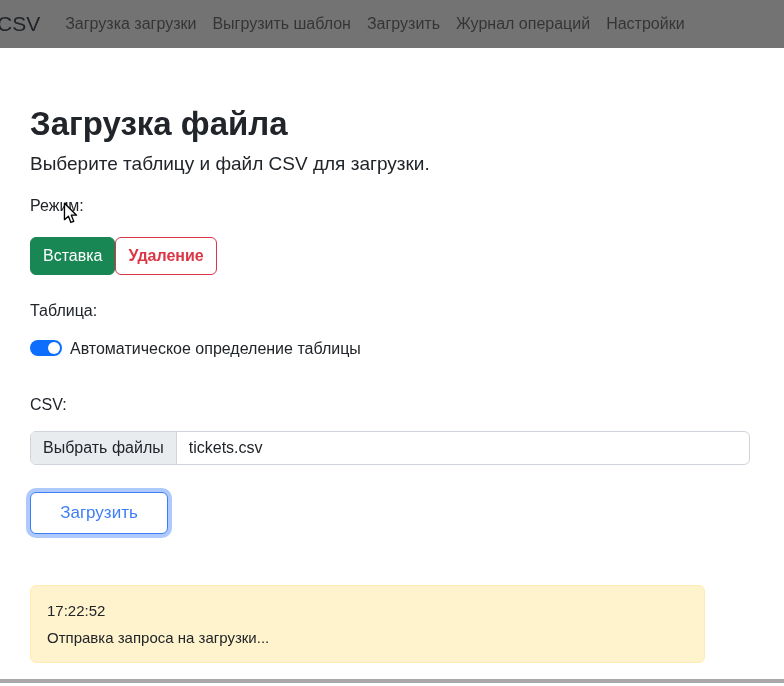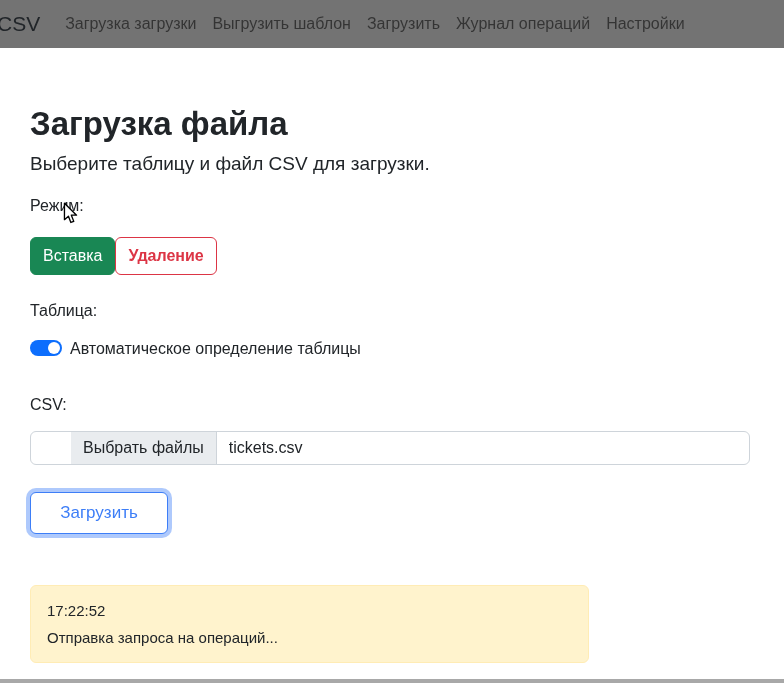--- a/index.html
+++ b/index.html
@@ -121,21 +121,20 @@
     width: 720px;
     height: 34px;
     border: 1px solid #ced4da;
     border-radius: 6px;
     display: flex;
     align-items: stretch;
     overflow: hidden;
     font-size: 16px;
     cursor: pointer;
     background: #fff;
-    padding-left: 40px;
   }
   .file-btn {
     background: #e9ecef;
     border-right: 1px solid #ced4da;
     padding: 4px 12px;
     display: flex;
     align-items: center;
     color: #212529;
     flex: 0 0 auto;
   }
@@ -157,21 +156,21 @@
     color: #3d7ef7;
     font-family: inherit;
     font-size: 17px;
     cursor: pointer;
     box-shadow: 0 0 0 4px rgba(61,126,248,0.42);
   }
 
   
   .log-box {
     margin-top: 51px;
-    width: 559px;
+    width: 675px;
     background: #fff3cd;
     border: 1px solid #ffecb5;
     border-radius: 6px;
     padding: 11px 16px;
     font-size: 15px;
   }
   .log-line { line-height: 27px; color: #212529; }
 
   
   .hscrollbar {
@@ -242,21 +241,21 @@
   <div class="form-label label-csv">CSV:</div>
   <div class="file-input">
     <span class="file-btn">Выбрать файлы</span>
     <span class="file-name">tickets.csv</span>
   </div>
 
   <button class="upload-btn">Загрузить</button>
 
   <div class="log-box">
     <div class="log-line">17:22:52</div>
-    <div class="log-line">Отправка запроса на операций...</div>
+    <div class="log-line">Отправка запроса на загрузки...</div>
   </div>
 
 </main>
 
 <div class="hscrollbar">
   <div class="thumb"></div>
 </div>
 
 <svg class="cursor" viewBox="0 0 12 19" xmlns="http://www.w3.org/2000/svg">
   <path d="M1,1 L1,14.6 L4.3,11.7 L6.3,16.9 L8.7,16.0 L6.7,10.9 L11,10.9 Z" fill="#ffffff" stroke="#000000" stroke-width="1.1" stroke-linejoin="round"></path>

